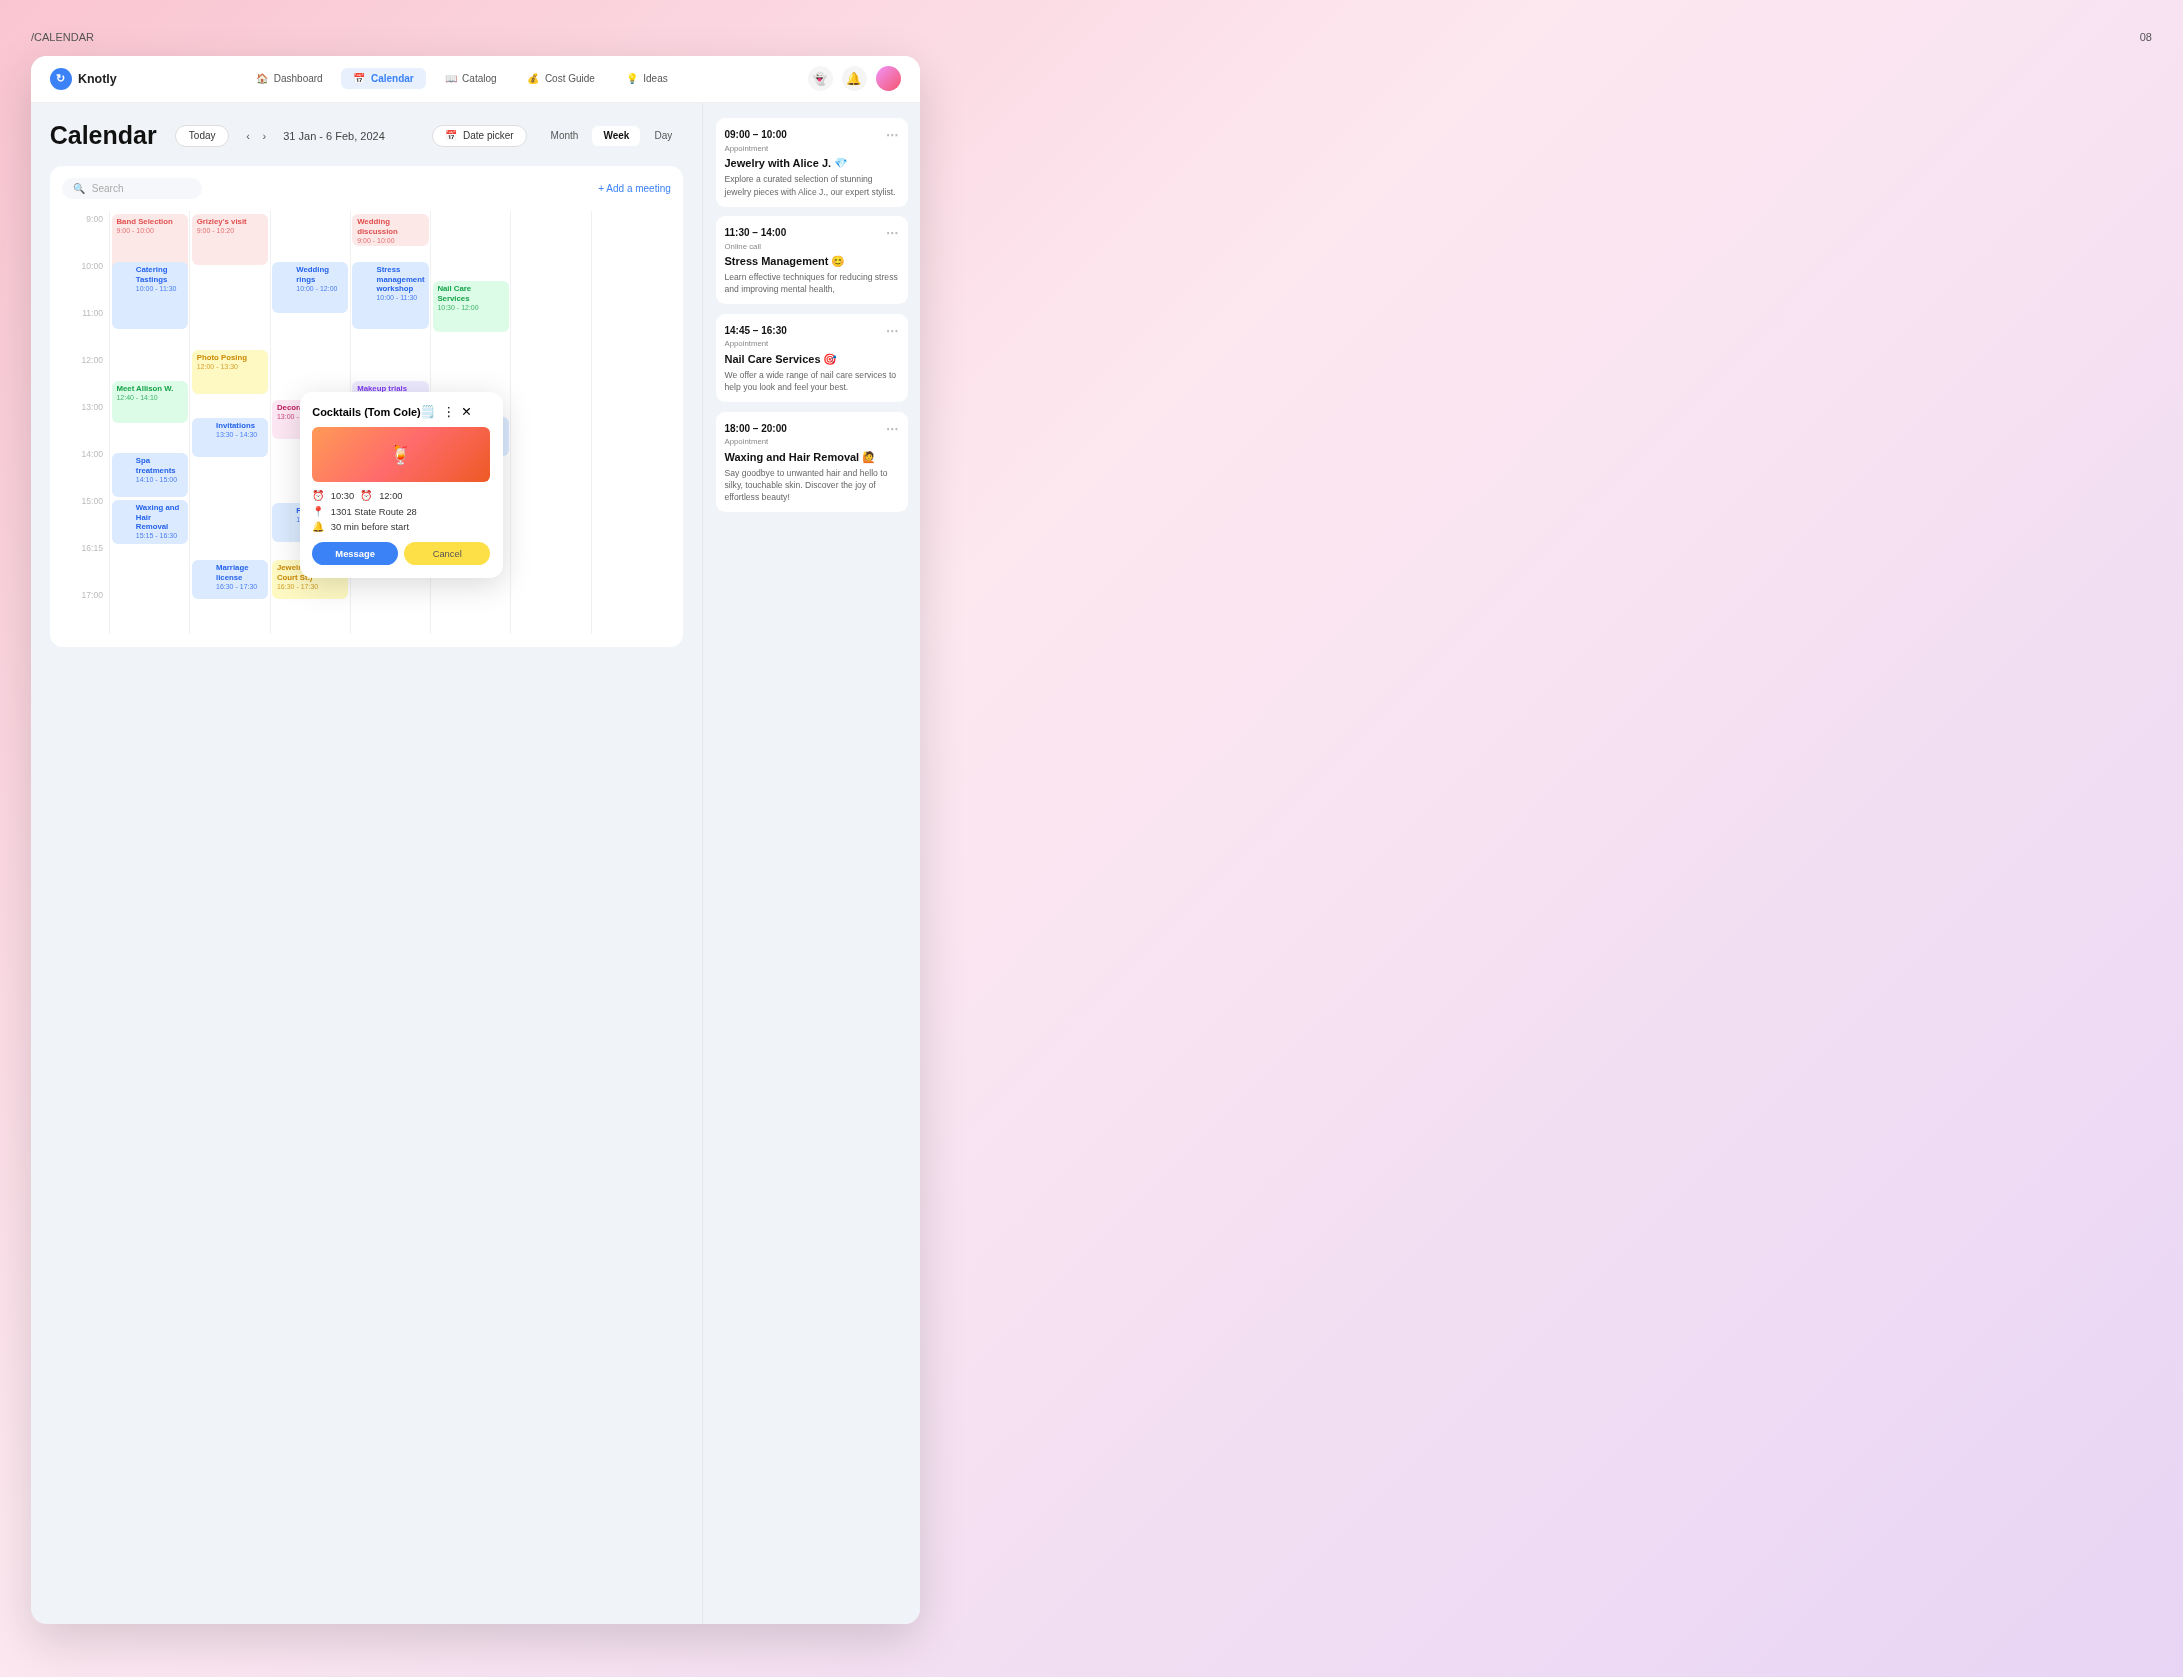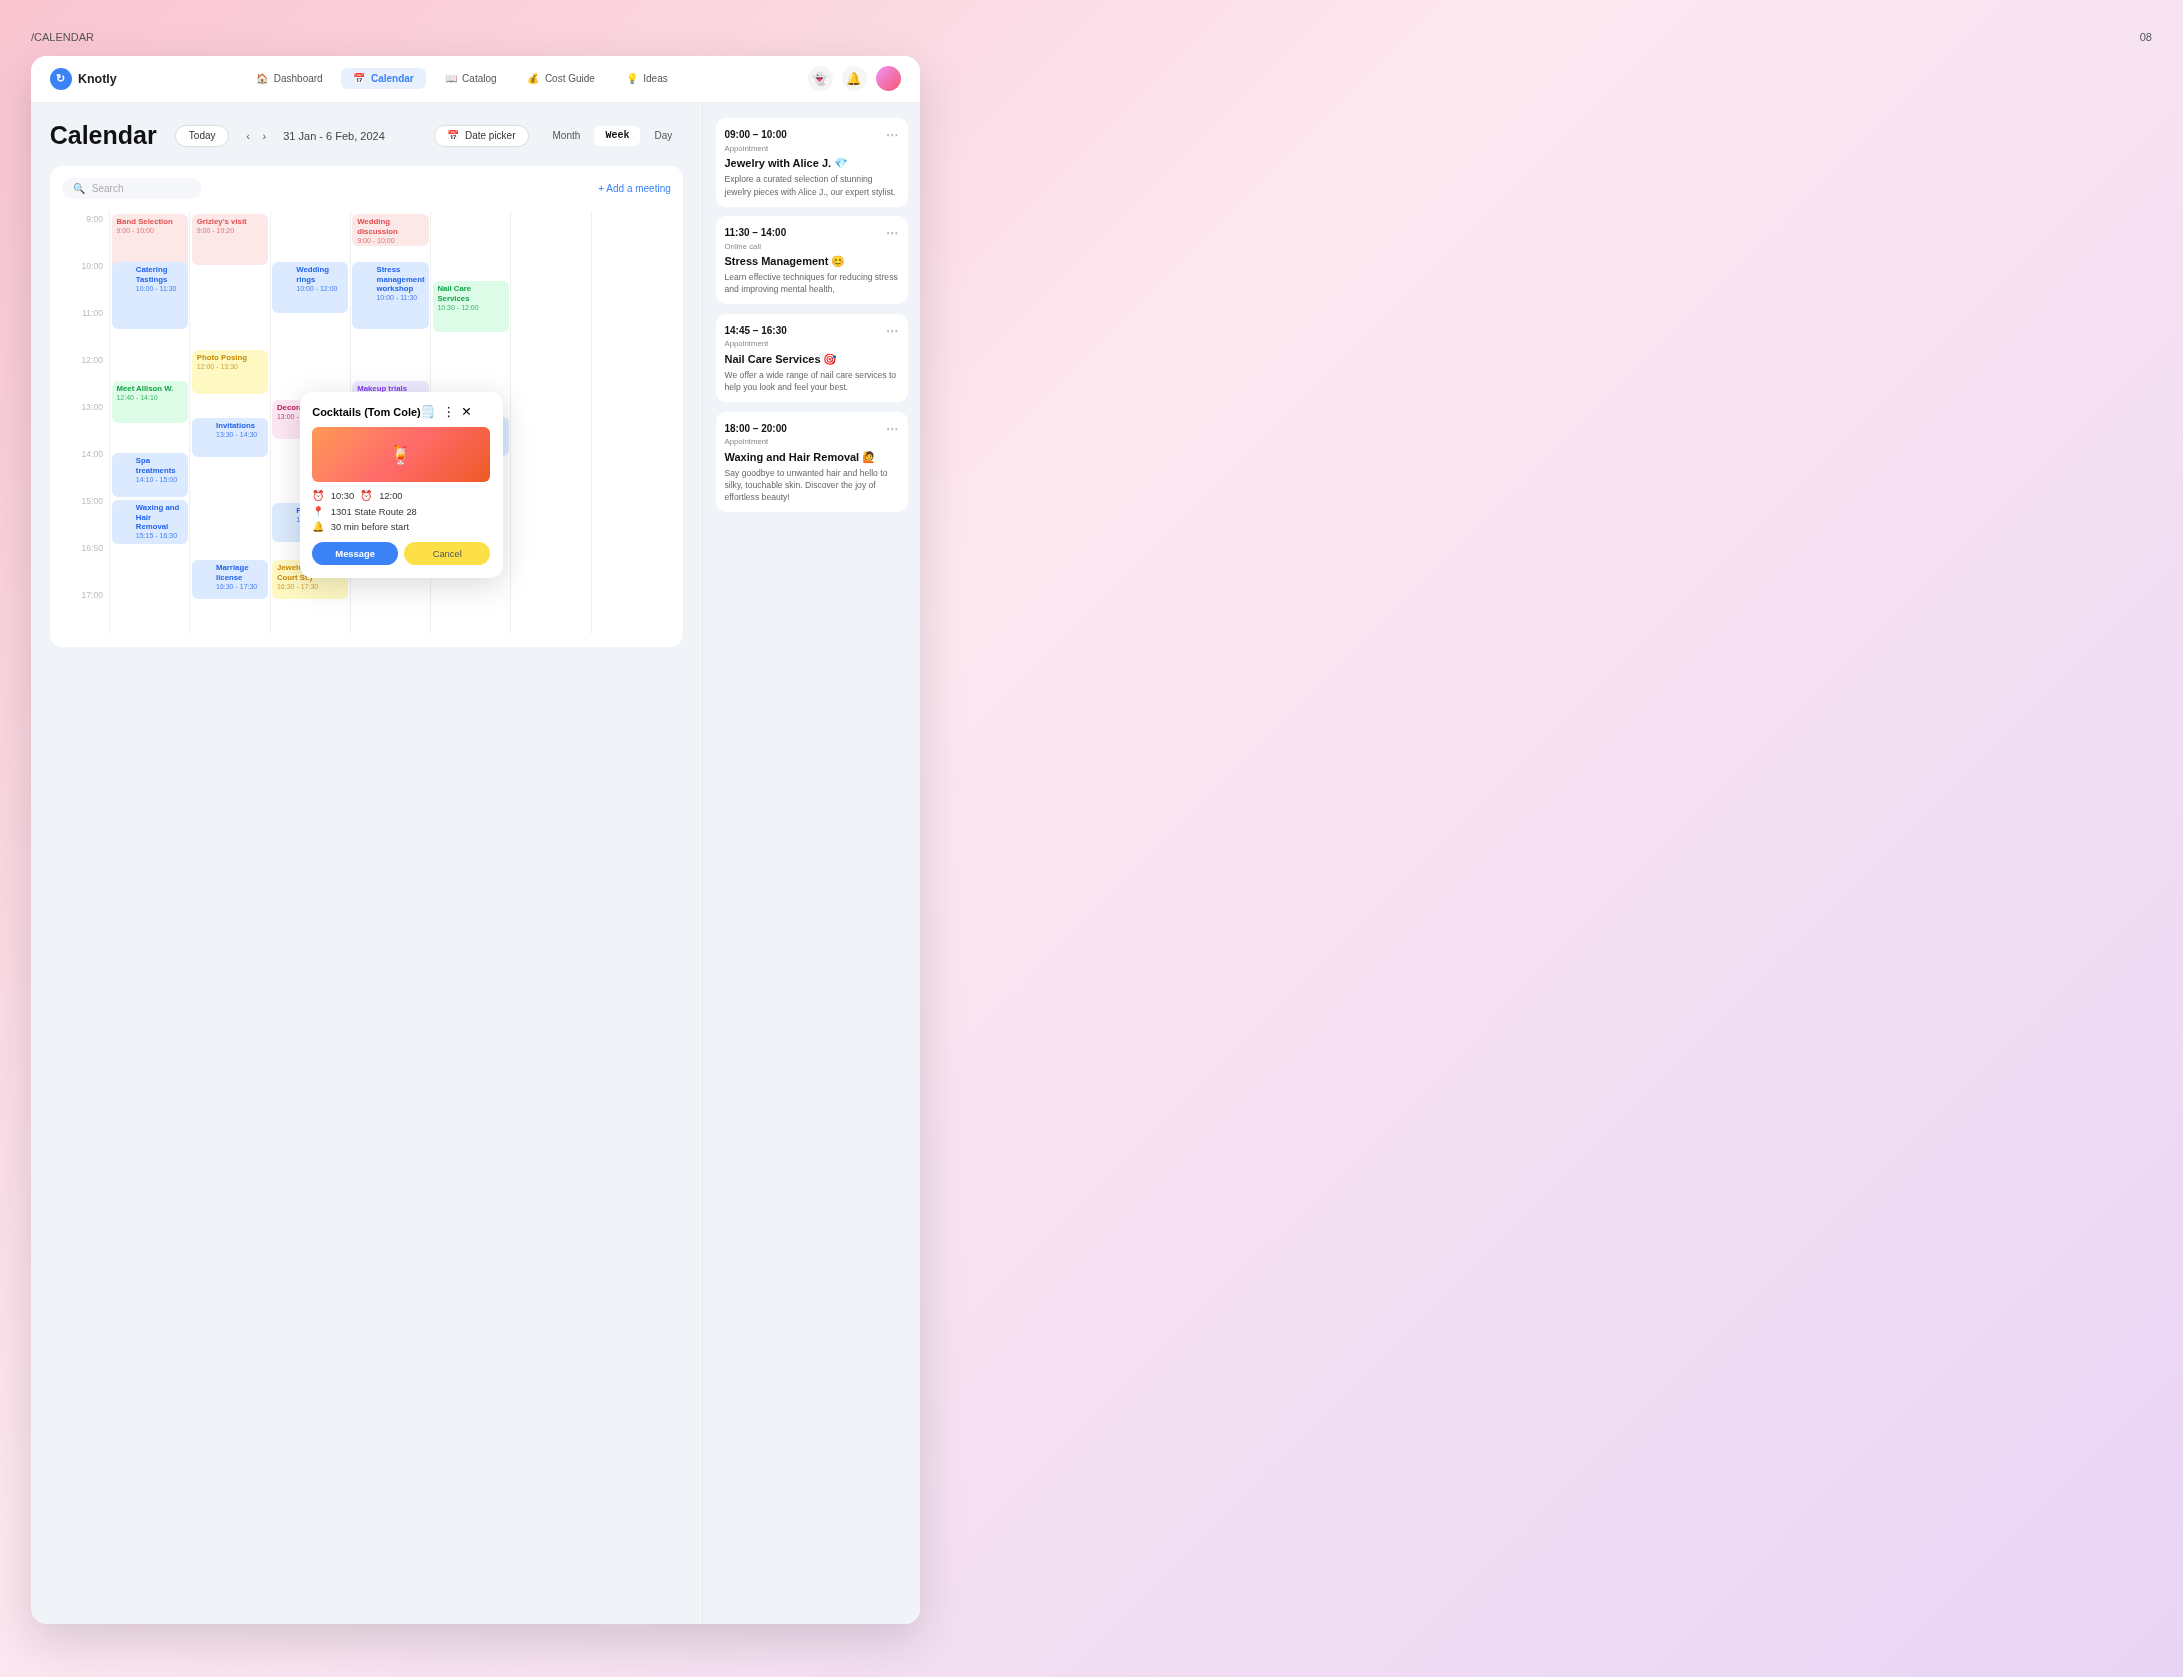--- a/index.html
+++ b/index.html
@@ -176,21 +176,20 @@
       padding: 4.7px 11px;
       font-size: 10px;
       border-radius: 6.2px;
       cursor: pointer;
       color: #555;
     }
     .view-tab.active {
       background: #fff;
       font-weight: 600;
       color: #111;
-      font-family: Liberation Mono, monospace;
     }
     
     .calendar-grid-container {
       background: #fff;
       border-radius: 12.5px;
       padding: 12.5px;
       position: relative;
     }
     .search-add-row {
       display: flex;
@@ -462,21 +461,21 @@
           <div class="grid-body">
 
             <div class="time-col">
               <div class="time-slot">9:00</div>
               <div class="time-slot">10:00</div>
               <div class="time-slot">11:00</div>
               <div class="time-slot">12:00</div>
               <div class="time-slot">13:00</div>
               <div class="time-slot">14:00</div>
               <div class="time-slot">15:00</div>
-              <div class="time-slot">16:50</div>
+              <div class="time-slot">16:15</div>
               <div class="time-slot">17:00</div>
             </div>
 
             <div class="day-col">
               <div class="day-col-inner">
                 <div class="event-block evt-red" style="top:3.1px;height:60px;">
                   <div class="evt-title">Band Selection</div>
                   <div class="evt-time">9:00 - 10:00</div>
                 </div>
                 <div class="event-block evt-blue" style="top:51px;height:67px;">

